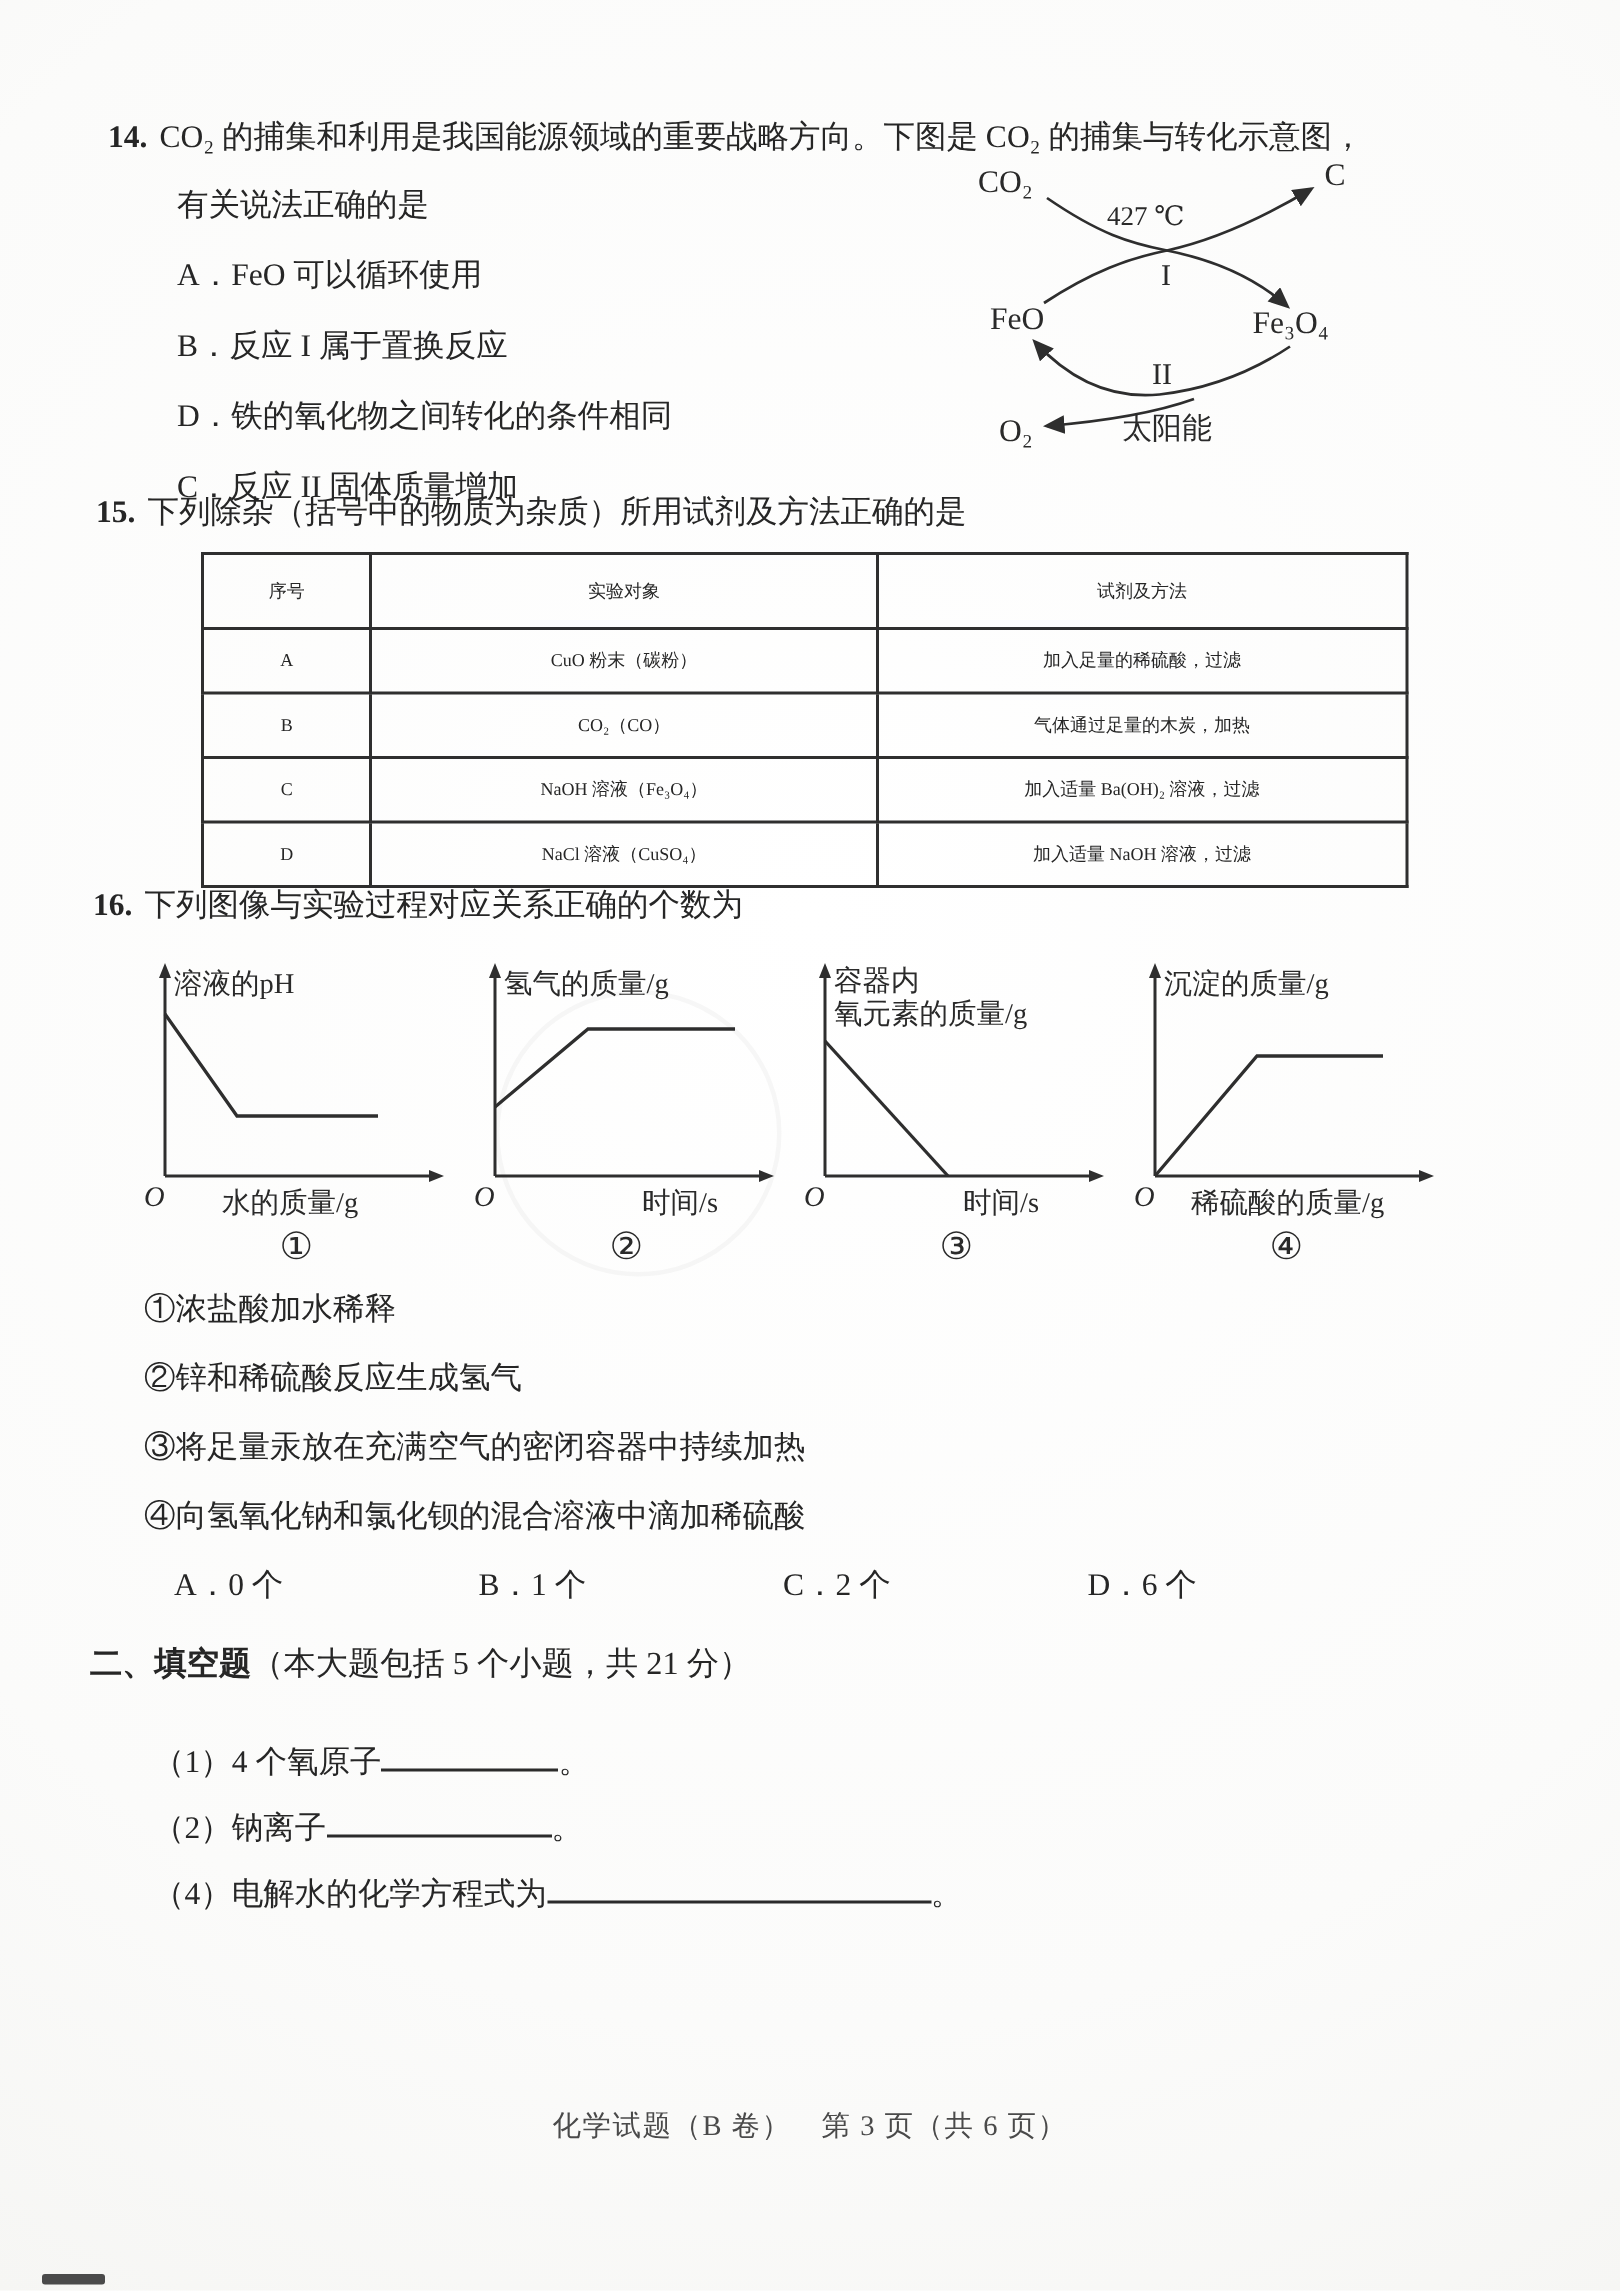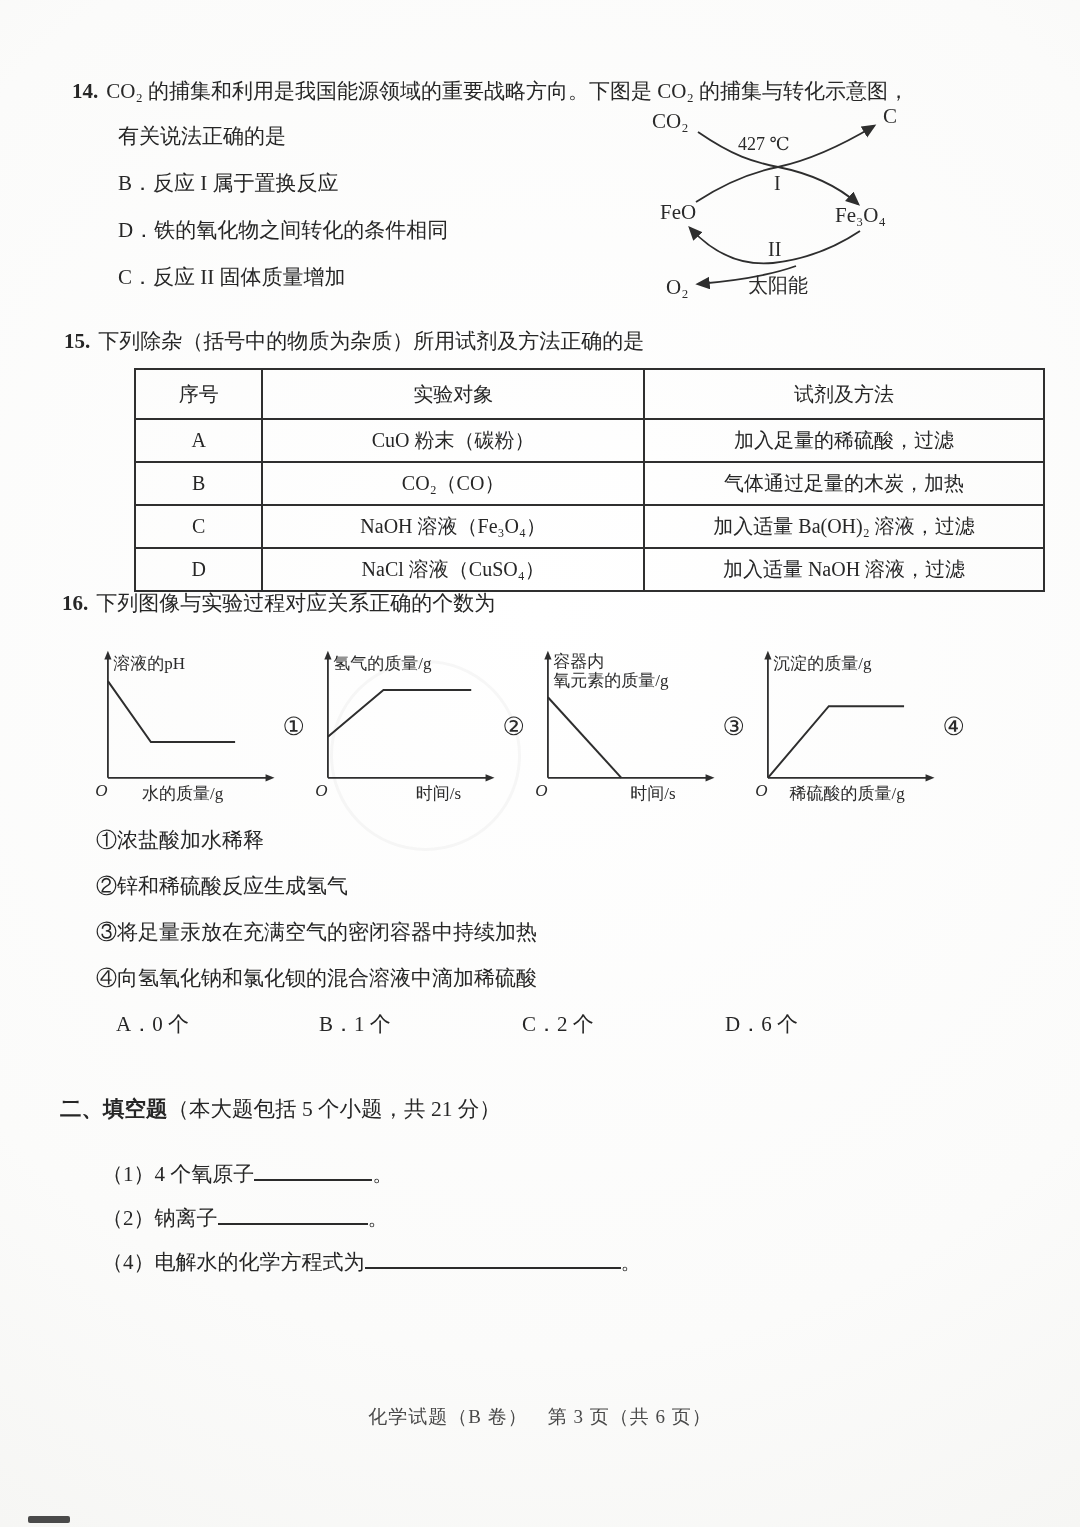--- a/index.html
+++ b/index.html
@@ -13,27 +13,27 @@
     overflow:hidden;
   }
   .q-line{display:flex;align-items:baseline;font-size:21px;line-height:30px;}
   .q-num{flex:0 0 auto;margin-right:8px;font-weight:bold;}
   .q14{position:absolute;left:72px;top:76px;width:950px;}
   .q14 .stem2{margin:16px 0 0 46px;font-size:21px;}
   .q14 .option{margin:19px 0 0 46px;font-size:21px;}
   .diagram{position:absolute;left:638px;top:96px;}
   svg text{fill:#2a2a2a;}
   .q15{position:absolute;left:64px;top:326px;width:960px;}
-  table.purif{border-collapse:collapse;margin:12px 0 0 70px;width:911px;font-size:20px;}
+  table.purif{border-collapse:collapse;margin:12px 0 0 70px;width:805px;font-size:12px;}
   table.purif th,table.purif td{border:2px solid #2f2f2f;text-align:center;padding:0 6px;}
   table.purif th{height:48px;font-weight:normal;}
   table.purif td{height:41px;}
   .q16{position:absolute;left:62px;top:588px;width:980px;}
   .graphs{display:flex;gap:5px;margin:18px 0 0 28px;}
-  .graph-block{width:215px;display:flex;flex-direction:row;align-items:center;}
+  .graph-block{width:215px;display:flex;flex-direction:column;align-items:center;}
   .graph-tag{font-size:25px;margin-top:2px;color:#2a2a2a;}
   .statements{margin:12px 0 0 34px;font-size:21px;}
   .statements div{margin-bottom:17px;line-height:29px;}
   .q16-options{display:flex;margin:2px 0 0 54px;font-size:21px;}
   .q16-options span{width:203px;}
   .sec2{position:absolute;left:60px;top:1094px;font-size:21.5px;}
   .sec2 .b{font-weight:bold;}
   .q17{position:absolute;left:58px;top:1144px;width:960px;}
   .q17 .item{margin:16px 0 0 44px;font-size:21px;line-height:28px;}
   .blank{display:inline-block;border-bottom:2px solid #2b2b2b;height:18px;vertical-align:baseline;}
@@ -52,20 +52,21 @@
 <div class="page">
 
   <div class="watermark"></div>
 
   <div class="q14">
     <div class="q-line">
       <span class="q-num">14.</span>
       <span>CO₂ 的捕集和利用是我国能源领域的重要战略方向。下图是 CO₂ 的捕集与转化示意图，</span>
     </div>
     <div class="stem2">有关说法正确的是</div>
+    <div class="option">A．FeO 可以循环使用</div>
     <div class="option">B．反应 I 属于置换反应</div>
     <div class="option">D．铁的氧化物之间转化的条件相同</div>
     <div class="option">C．反应 II 固体质量增加</div>
   </div>
 
   <div class="diagram">
     <svg width="270" height="210" viewBox="0 0 270 210">
       <defs>
         <marker id="arr" orient="auto" markerWidth="9" markerHeight="8" refX="6.5" refY="3.5">
           <path d="M0,0 L8,3.5 L0,7 z" class="arrhead"></path>

